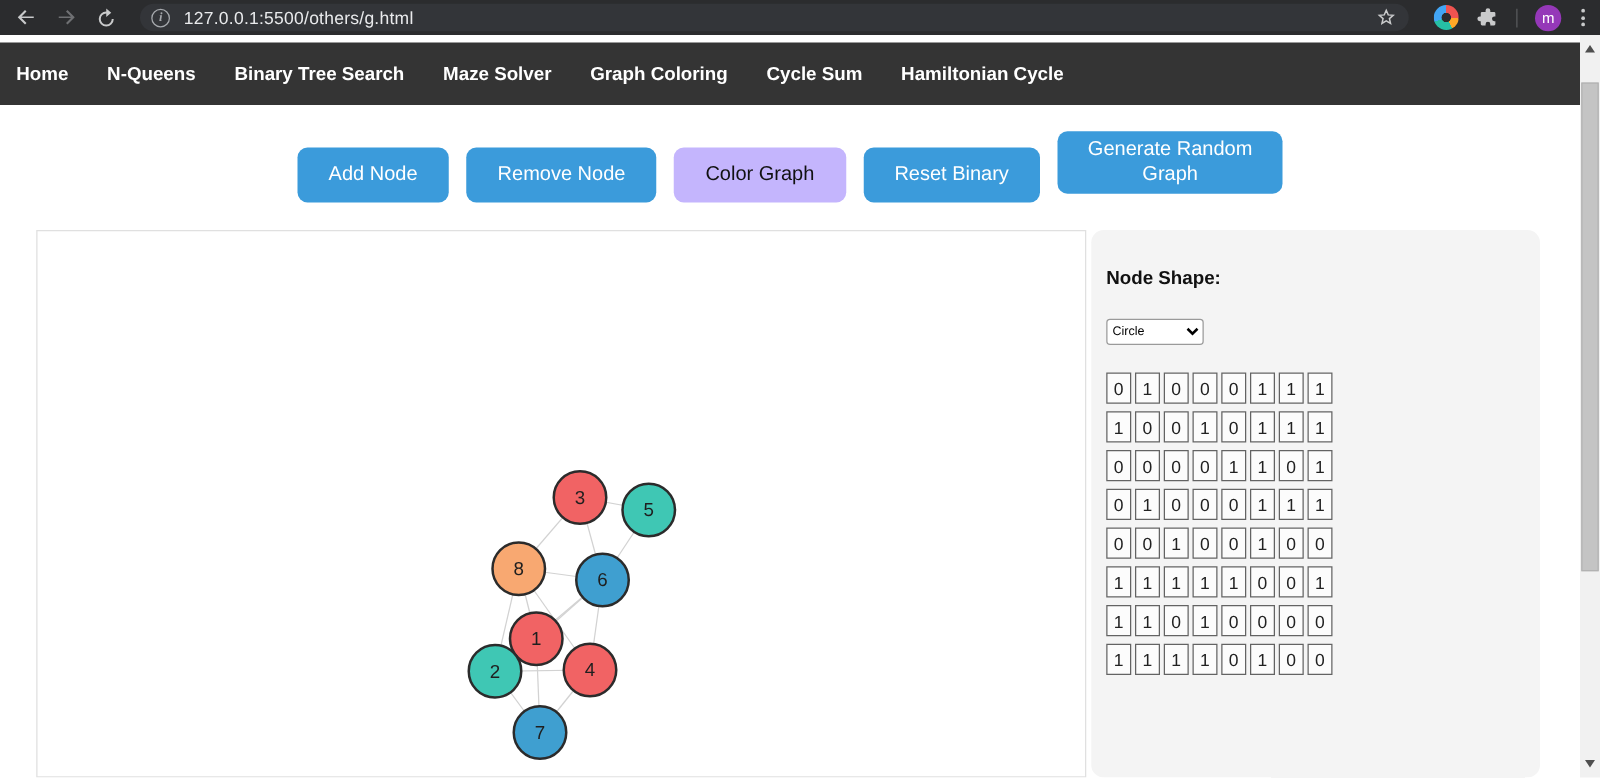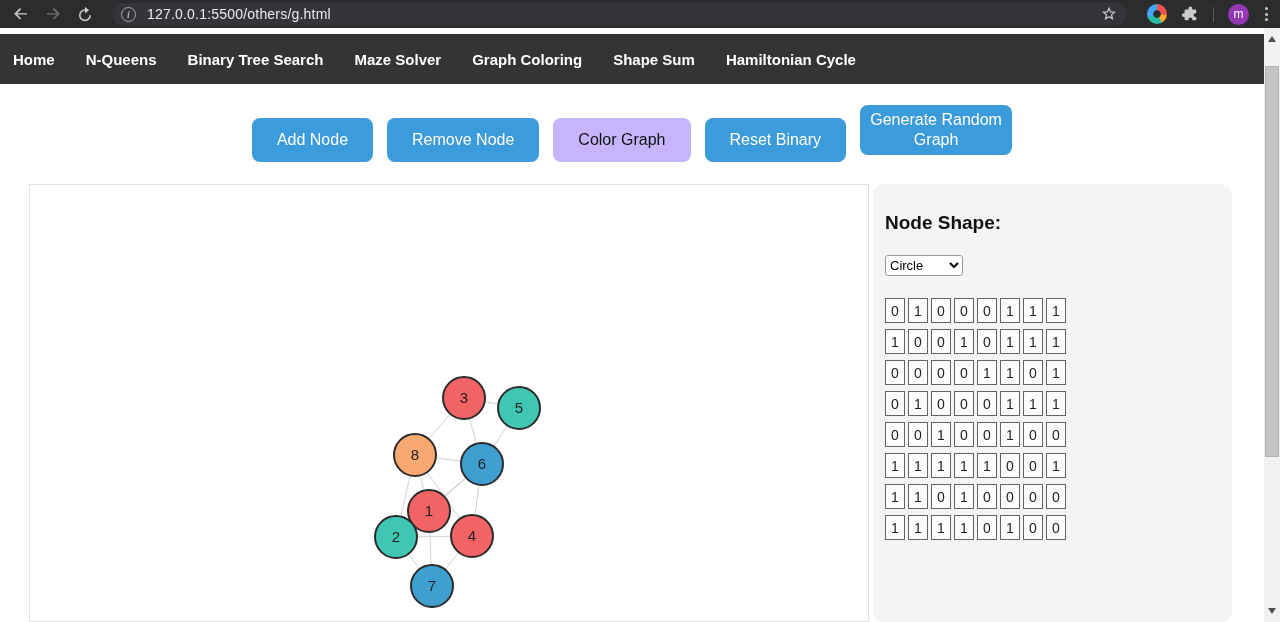--- a/index.html
+++ b/index.html
@@ -77,43 +77,43 @@
     display: inline-block; vertical-align: baseline;
     margin: 0 7px;
     border: none; border-radius: 8px;
     font-family: "Liberation Sans", sans-serif;
     font-size: 16px; line-height: 20px;
     padding: 12px 25px;
     cursor: pointer;
   }
   .btn.primary { background: #3b9bdb; color: #fff; }
   .btn.light { background: #c4b5fd; color: #111; }
-  .btn.two-line { width: 152px; padding: 5px 8px; }
+  .btn.two-line { width: 180px; padding: 5px 8px; }
 
   .canvas {
     position: absolute; left: 29px; top: 156px;
     width: 840px; height: 438px;
     background: #fff; border: 1px solid #e0e0e0;
     box-sizing: border-box;
   }
   .canvas svg { display: block; }
 
   .panel {
     position: absolute; left: 873px; top: 156px;
     width: 359px; height: 438px;
     background: #f4f4f4; border-radius: 10px;
     box-sizing: border-box; padding: 0 0 0 12px;
   }
-  .panel h3 { font-size: 19px; line-height: 20px; color: #111; margin: 0; }
+  .panel h3 { font-size: 15px; line-height: 20px; color: #111; margin: 0; }
   .panel h3.first { margin-top: 29px; }
   .panel h3.second { margin-top: 20px; }
   .shape-select {
     margin-top: 22px; display: block;
     width: 78px; height: 21px;
-    font-size: 13px; font-family: "Liberation Sans", sans-serif;
+    font-size: 10px; font-family: "Liberation Sans", sans-serif;
     border: 1px solid #9a9a9a; border-radius: 3px; background: #fff;
   }
   .matrix {
     margin-top: 22px;
     display: grid;
     grid-template-columns: repeat(8, 20px);
     gap: 6px 3px;
   }
   .cell {
     width: 20px; height: 25px; box-sizing: border-box;
@@ -178,21 +178,21 @@
     </span>
 </div>
 
 <div class="page">
   <nav class="navbar">
       <div class="nav-item">Home</div>
       <div class="nav-item">N-Queens</div>
       <div class="nav-item">Binary Tree Search</div>
       <div class="nav-item">Maze Solver</div>
       <div class="nav-item">Graph Coloring</div>
-      <div class="nav-item">Shape Sum</div>
+      <div class="nav-item">Cycle Sum</div>
       <div class="nav-item">Hamiltonian Cycle</div>
     </nav>
   <div class="btnrow"><button class="btn primary">Add Node</button><button class="btn primary">Remove Node</button><button class="btn light">Color Graph</button><button class="btn primary">Reset Binary</button><button class="btn primary two-line">Generate Random Graph</button></div>
 
   <div class="canvas">
     <svg width="838" height="436" viewBox="0 0 838 436">
         <line x1="399" y1="326" x2="366" y2="352" stroke="#d2d2d2" stroke-width="1"></line>
         <line x1="399" y1="326" x2="452" y2="279" stroke="#d2d2d2" stroke-width="1"></line>
         <line x1="399" y1="326" x2="402" y2="401" stroke="#d2d2d2" stroke-width="1"></line>
         <line x1="399" y1="326" x2="385" y2="270" stroke="#d2d2d2" stroke-width="1"></line>

